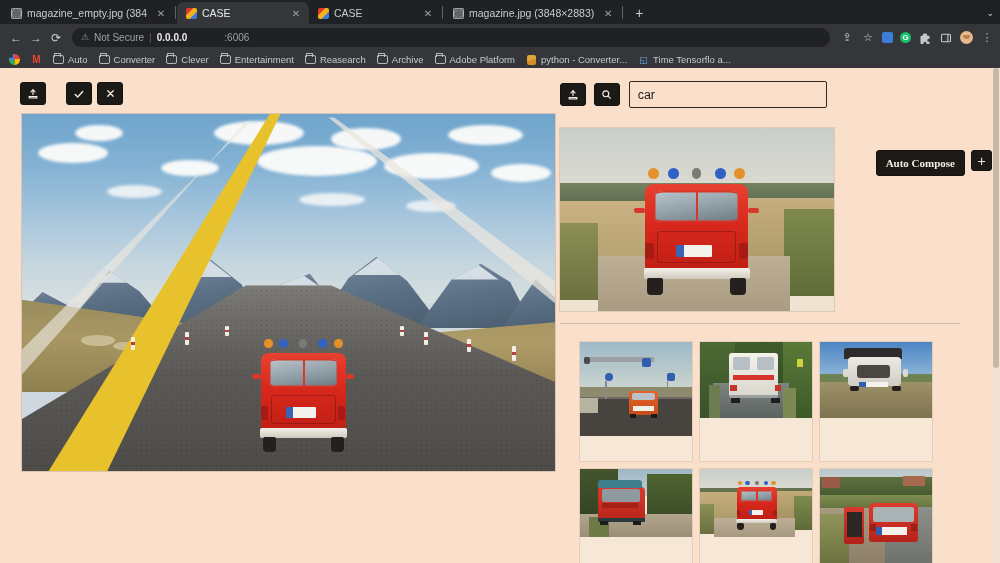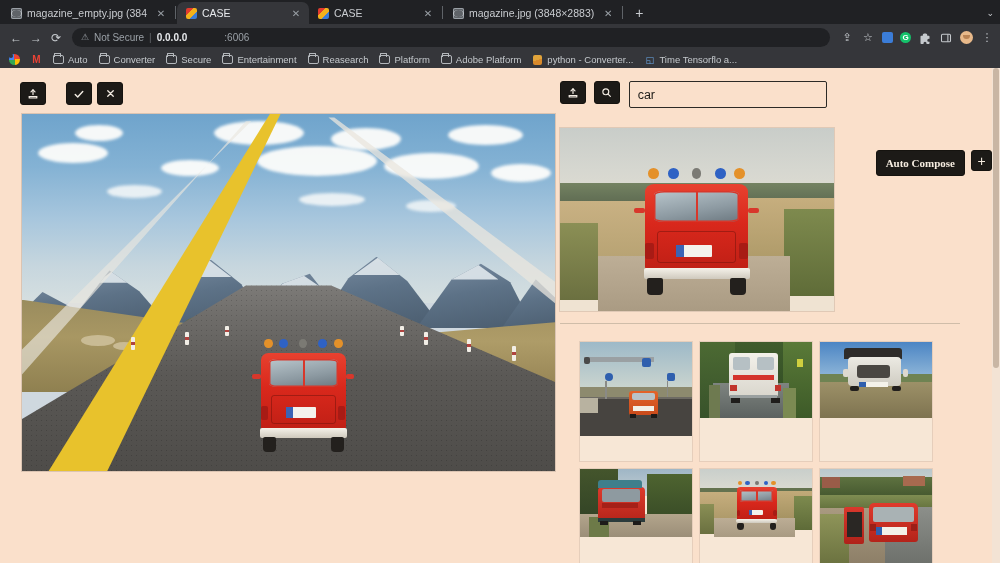--- a/index.html
+++ b/index.html
@@ -273,21 +273,21 @@
   .van .lamp.amberR { right:10%; background:#e4912a; }
   .van .lamp.blueL  { left:26%; background:#2f62c4; }
   .van .lamp.blueR  { right:26%; background:#2f62c4; }
   .van .lamp.mid    { left:46%; background:#7b7a74; width:8%; }
   .van .tail { position:absolute; top:57%; width:7%; height:12%; background:#a81b15; border-radius:2px; }
   .van .tail.l { left:7.5%; } .van .tail.r { right:7.5%; }
   .van .mirrorL{position:absolute;left:-2%;top:30%;width:9%;height:4%;background:#d8372b;border-radius:2px;}
   .van .mirrorR{position:absolute;right:-2%;top:30%;width:9%;height:4%;background:#d8372b;border-radius:2px;}
 
   
-  .search-row { display:flex; align-items:flex-start; padding:13px 0 12px 4px; gap:0; }
+  .search-row { display:flex; align-items:center; padding:13px 0 12px 4px; gap:0; }
   .search-row .sq-btn.up { margin-left:0; }
   .search-row .sq-btn.mag { margin-left:8px; }
   .search-input {
     margin-left:9px; width:198px; height:27px;
     background:#fae0cb; border:1.5px solid #2c2a26; border-radius:2px;
     padding:0 8px; font-size:12.5px; color:#1c1a17;
     font-family:"Liberation Sans", sans-serif; outline:none;
   }
 
   .preview-row { display:flex; align-items:flex-start; padding:8px 0 0 4px;gap:32px; }
@@ -435,39 +435,39 @@
     <span class="bm">
       <span class="bm-ico">
           <span class="folder-ico"></span>
         </span>
       <span class="bm-label">Converter</span>
     </span>
     <span class="bm">
       <span class="bm-ico">
           <span class="folder-ico"></span>
         </span>
-      <span class="bm-label">Secure</span>
+      <span class="bm-label">Clever</span>
     </span>
     <span class="bm">
       <span class="bm-ico">
           <span class="folder-ico"></span>
         </span>
       <span class="bm-label">Entertainment</span>
     </span>
     <span class="bm">
       <span class="bm-ico">
           <span class="folder-ico"></span>
         </span>
       <span class="bm-label">Reasearch</span>
     </span>
     <span class="bm">
       <span class="bm-ico">
           <span class="folder-ico"></span>
         </span>
-      <span class="bm-label">Platform</span>
+      <span class="bm-label">Archive</span>
     </span>
     <span class="bm">
       <span class="bm-ico">
           <span class="folder-ico"></span>
         </span>
       <span class="bm-label">Adobe Platform</span>
     </span>
     <span class="bm">
       <span class="bm-ico">
           <span class="py-ico"></span>

